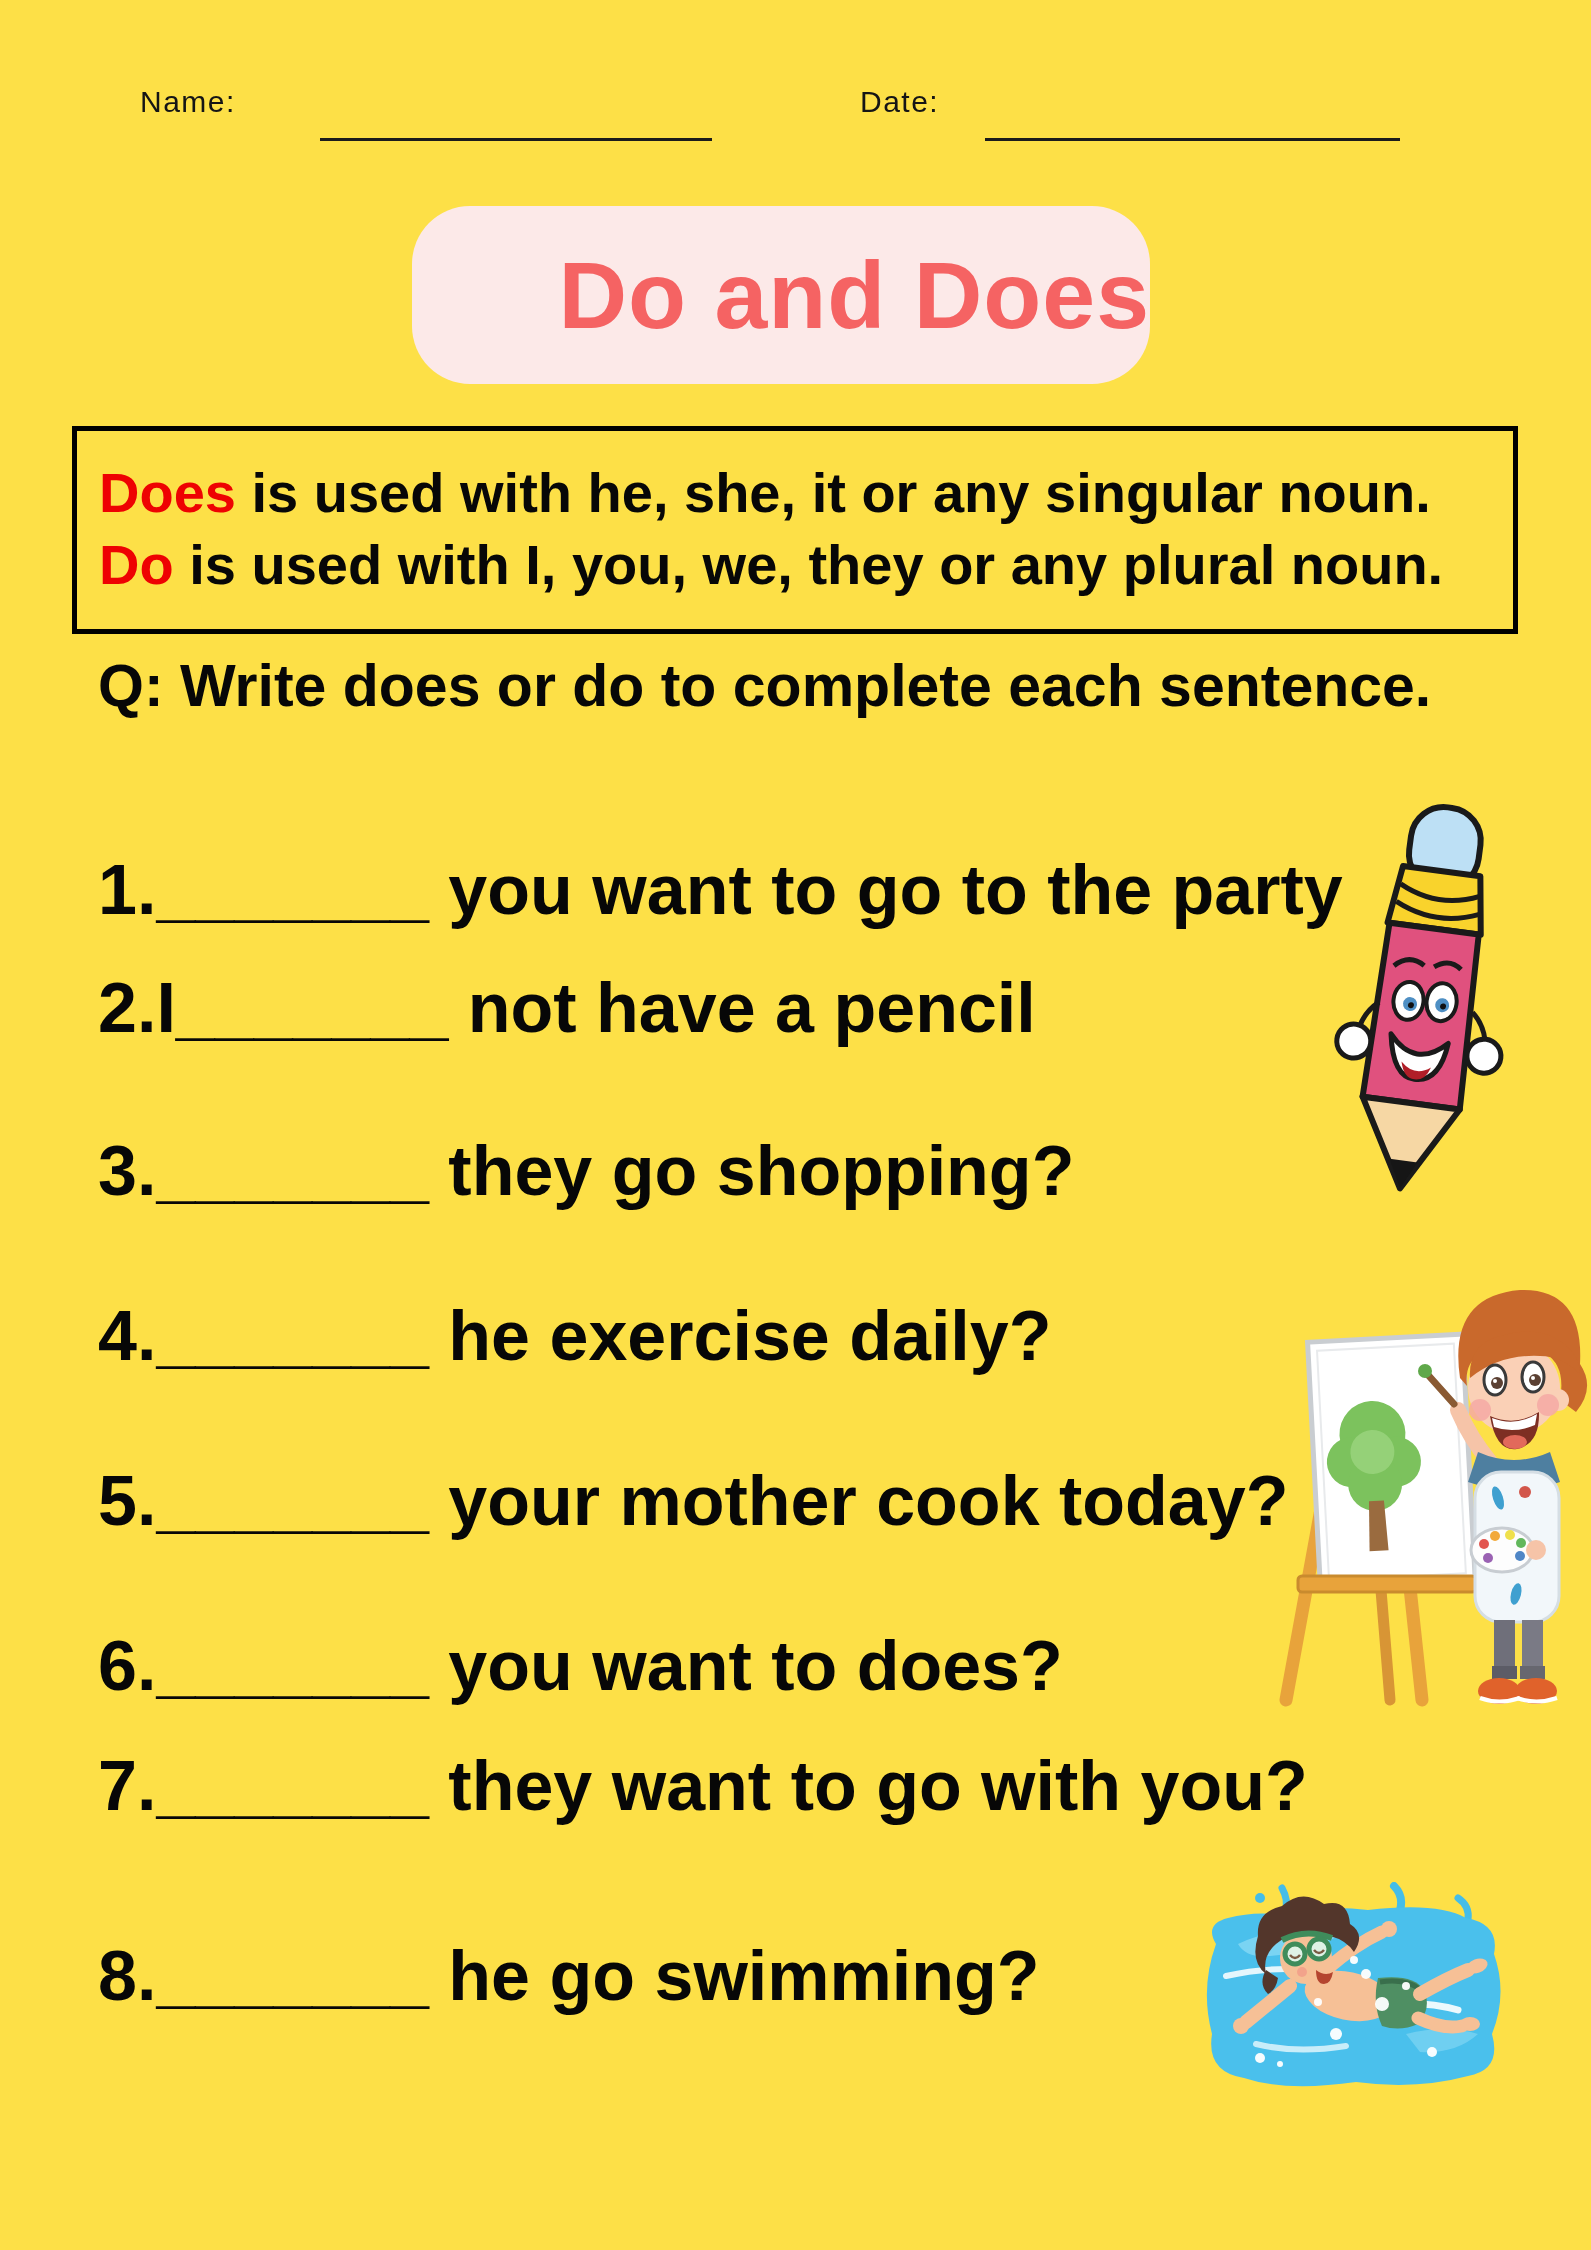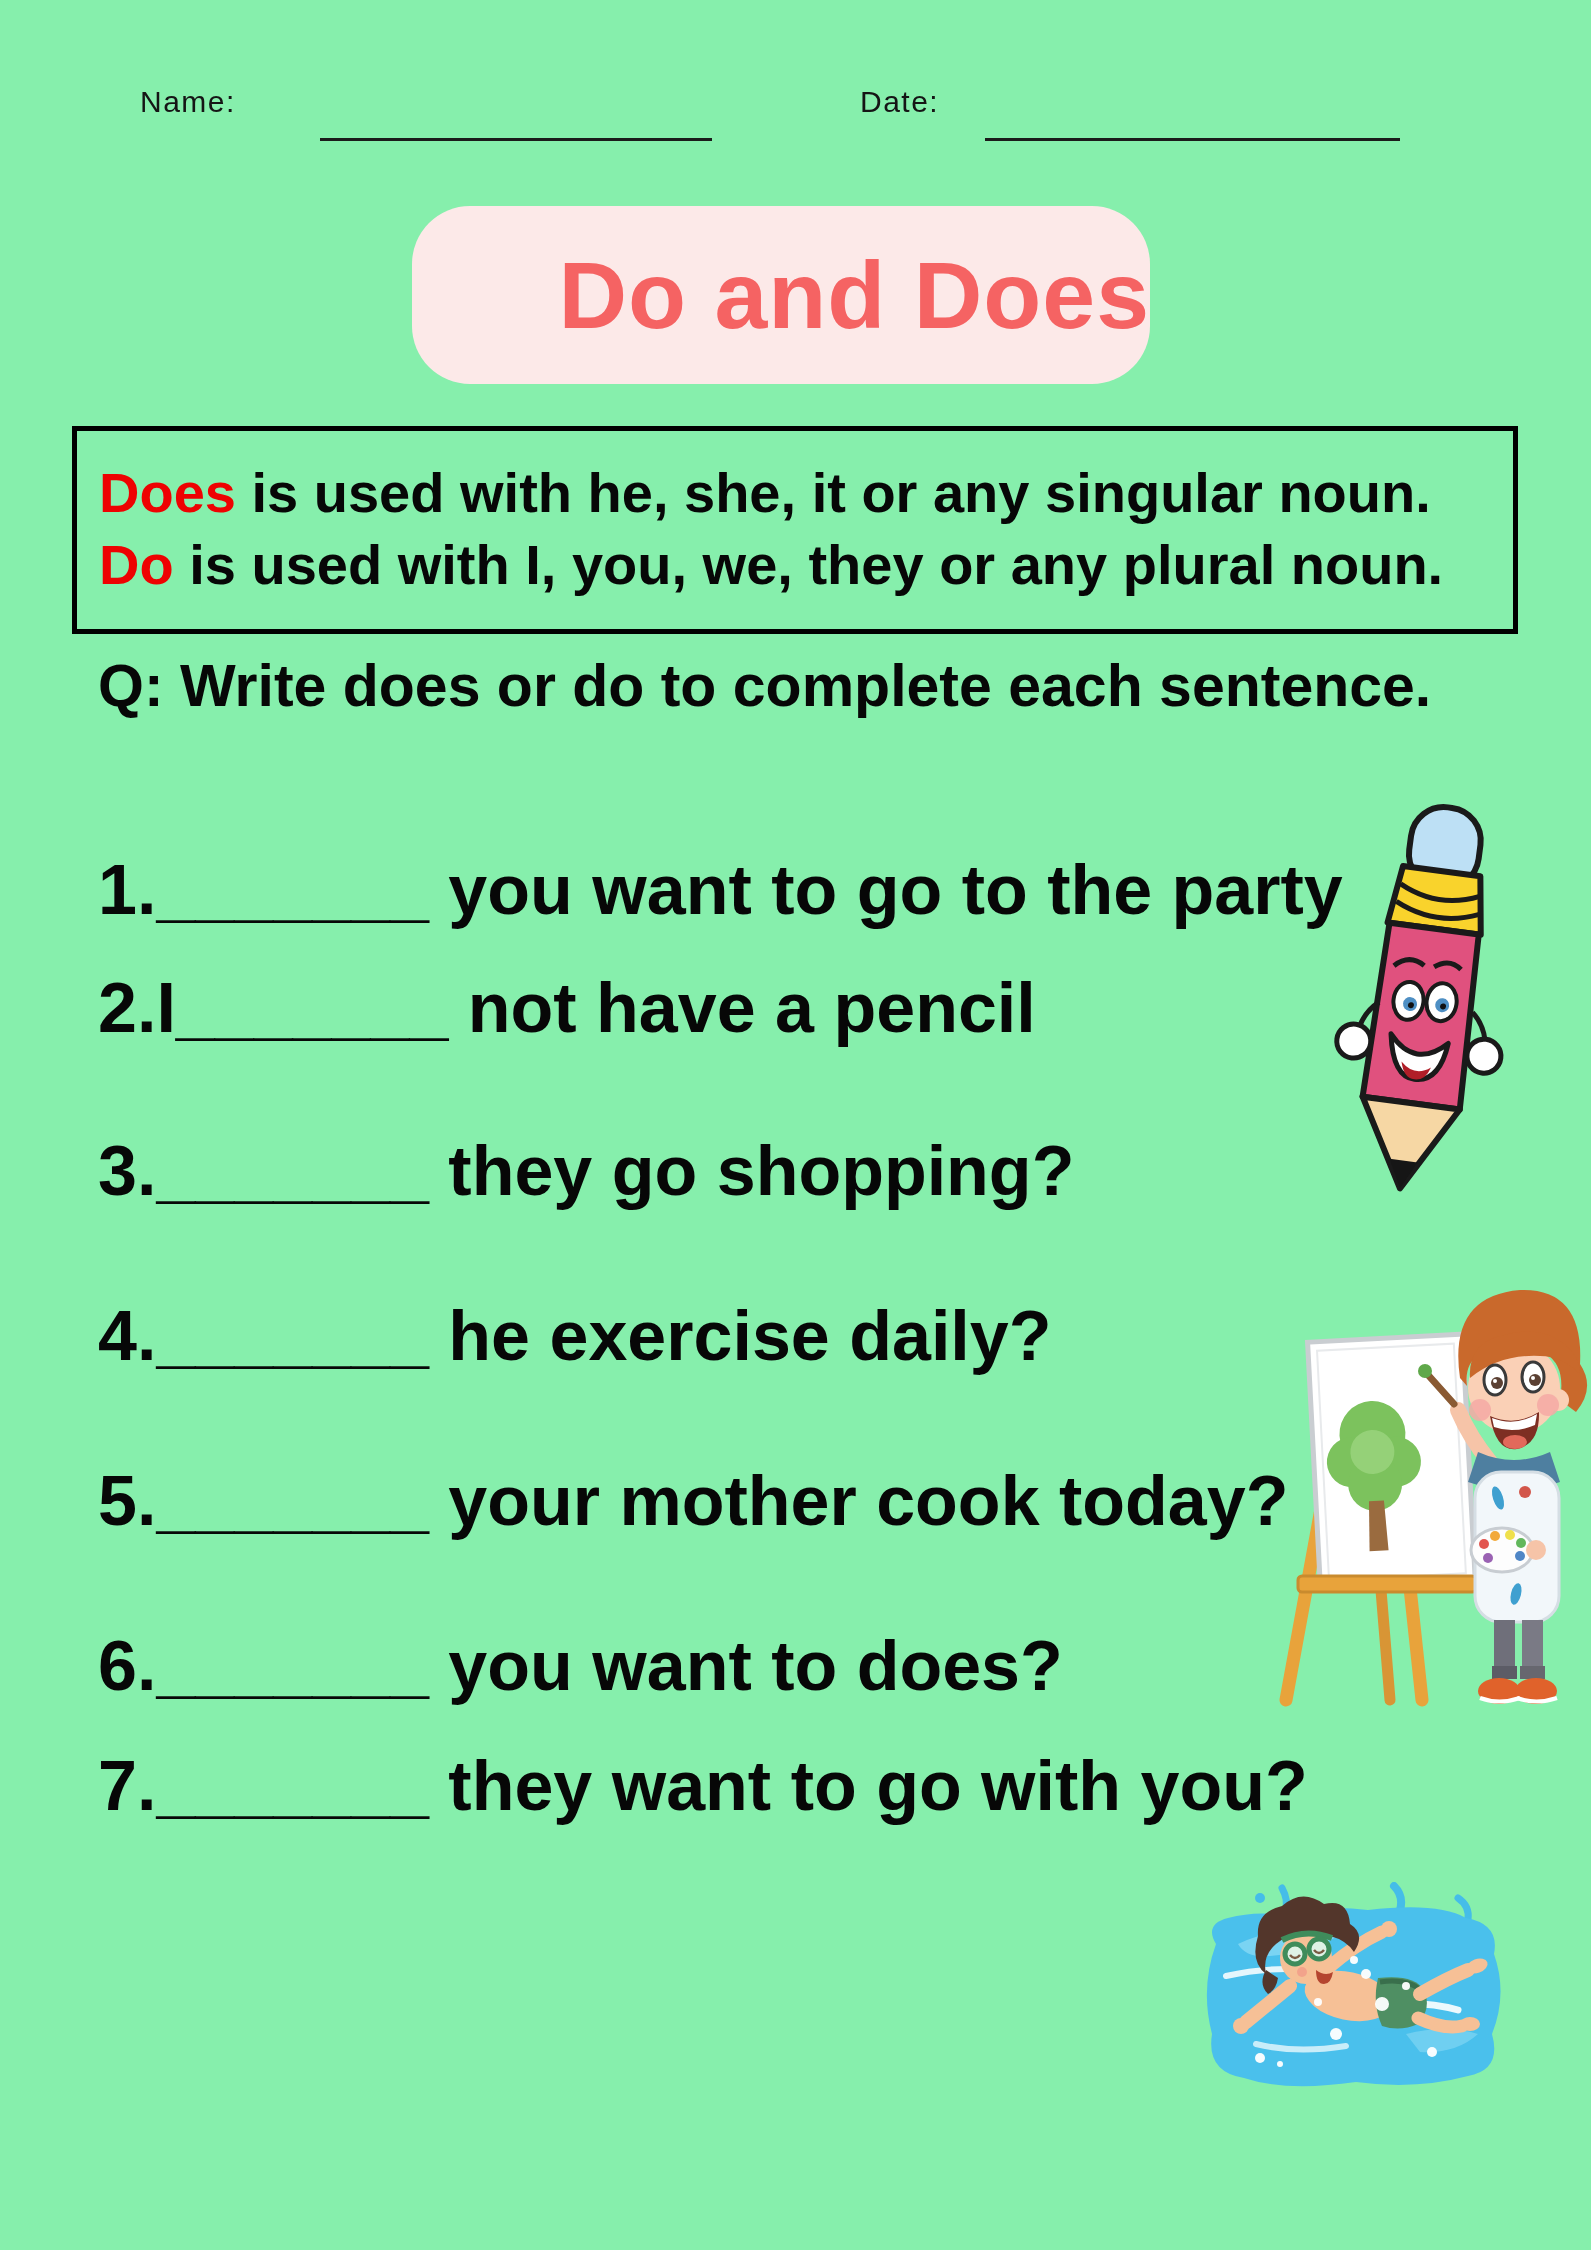--- a/index.html
+++ b/index.html
@@ -3,21 +3,21 @@
 <meta charset="utf-8">
 <style>
   :root{
     --title_text:#F56363;
     --title_bg:#FCE9E8;
     --rule_red:#EE0202;
     --ink:#070707;
   }
   html,body{margin:0;padding:0;background:#ffffff;}
   .page{
-    position:relative;width:1591px;height:2250px;background:#86efac;
+    position:relative;width:1591px;height:2250px;background:#fde047;
     font-family:"Liberation Sans","DejaVu Sans",sans-serif;color:var(--ink);
     overflow:hidden;
   }
   .field-label{
     position:absolute;font-size:30px;font-weight:400;color:#151515;letter-spacing:1.5px;
   }
   .write-line{
     position:absolute;border-bottom:3px solid #1b1b1b;height:0;
   }
   .title-box{
@@ -68,20 +68,21 @@
 
   <div class="prompt">Q: Write does or do to complete each sentence.</div>
 
   <div class="q" style="top:835px;margin-top:20px;"><span>1.</span><span class="blank">_______</span><span> you want to go to the party</span></div>
   <div class="q" style="top:973px;"><span>2.I</span><span class="blank">_______</span><span> not have a pencil</span></div>
   <div class="q" style="top:1136px;"><span>3.</span><span class="blank">_______</span><span> they go shopping?</span></div>
   <div class="q" style="top:1301px;"><span>4.</span><span class="blank">_______</span><span> he exercise daily?</span></div>
   <div class="q" style="top:1466px;"><span>5.</span><span class="blank">_______</span><span> your mother cook today?</span></div>
   <div class="q" style="top:1631px;"><span>6.</span><span class="blank">_______</span><span> you want to does?</span></div>
   <div class="q" style="top:1751px;"><span>7.</span><span class="blank">_______</span><span> they want to go with you?</span></div>
+  <div class="q" style="top:1941px;"><span>8.</span><span class="blank">_______</span><span> he go swimming?</span></div>
 
   <div class="illus" style="left:1330px;top:798px;width:190px;height:400px;">
     <svg viewBox="0 0 190 400">
       <g transform="rotate(7.5 95 200)" stroke="#1a1a1a" stroke-width="6" stroke-linejoin="round">
 
         <rect x="60" y="8" width="70" height="80" rx="33" fill="#BDE0F5"></rect>
 
         <path d="M56 72 h78 l8 58 h-94 z" fill="#F9D32C"></path>
         <path d="M56 90 q40 20 80 2" fill="none" stroke-width="5"></path>
         <path d="M54 108 q42 20 84 2" fill="none" stroke-width="5"></path>

